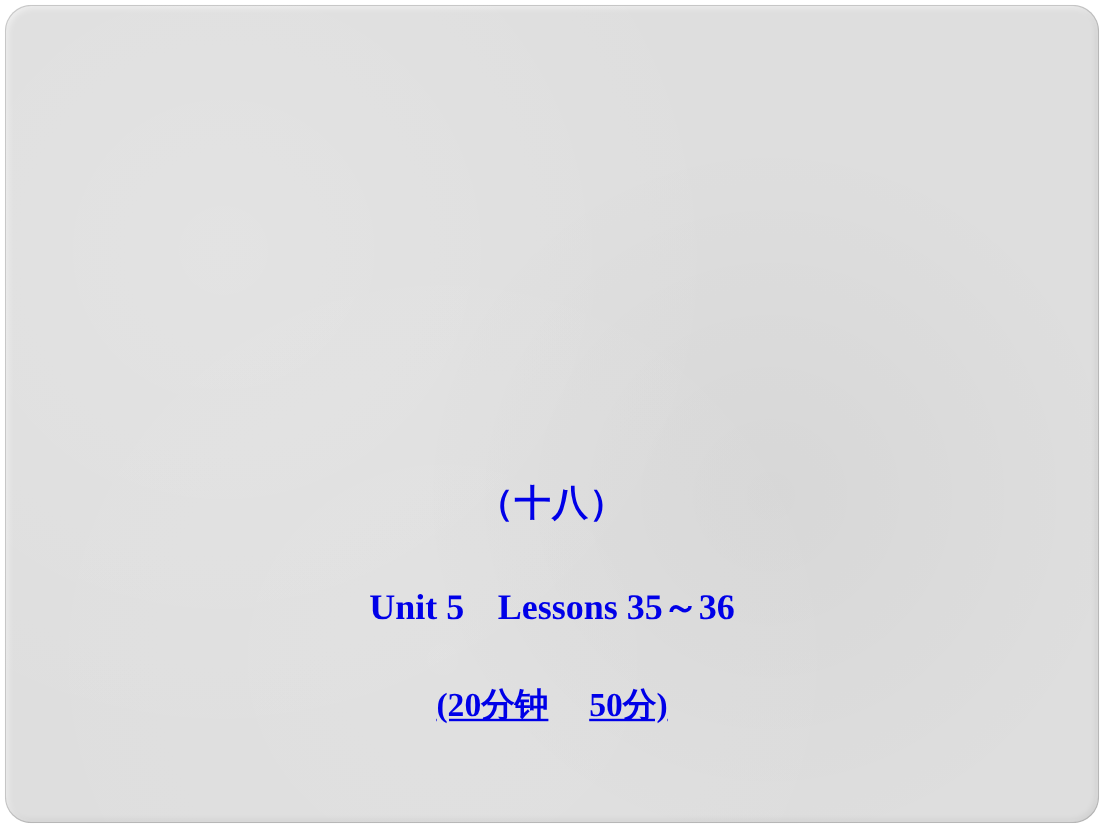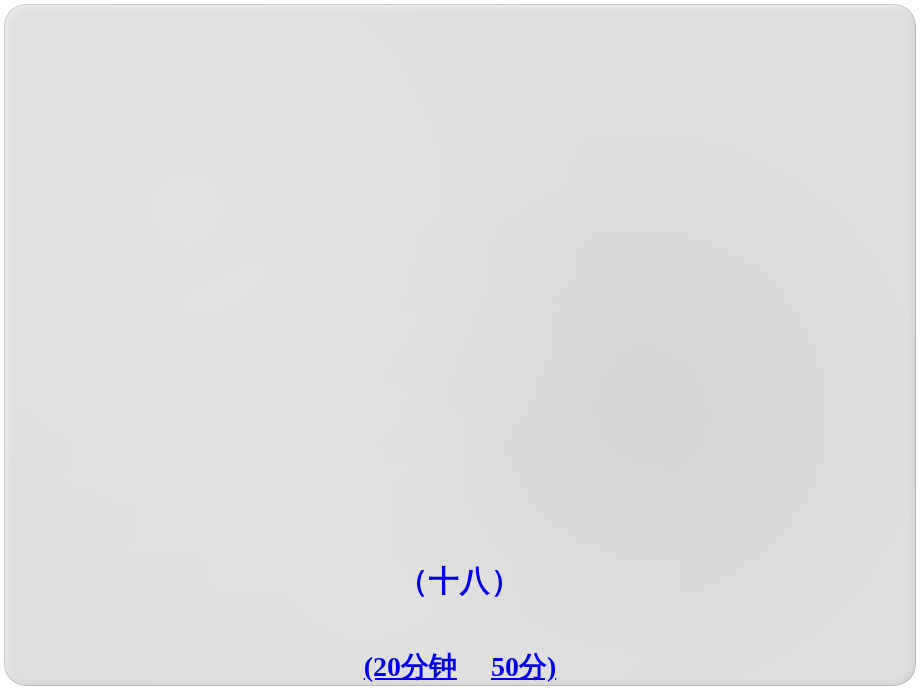--- a/index.html
+++ b/index.html
@@ -29,21 +29,21 @@
       radial-gradient(circle at 40% 80%, rgba(255,255,255,0.08) 0%, rgba(255,255,255,0) 50%);
     background-color: #dedede;
     border-radius: 22px;
     box-shadow: inset 0 0 0 1px rgba(0,0,0,0.15),
                 inset 2px 2px 6px rgba(255,255,255,0.6),
                 inset -2px -2px 6px rgba(0,0,0,0.08);
     position: relative;
     display: flex;
     flex-direction: column;
     align-items: center;
-    justify-content: flex-end;
+    justify-content: center;
   }
   .content-block {
     margin-top: 315px;
     text-align: center;
     color: #0000E8;
     font-family: "Microsoft YaHei", "SimSun", "Times New Roman", serif;
     font-weight: bold;
   }
   .line {
     display: block;
@@ -72,17 +72,20 @@
     display: inline-block;
     width: 34px;
   }
 </style>
 </head>
 <body>
 
 <div class="slide-frame">
   <div class="content-block">
     <span class="line line-chapter">（十八）</span>
+    <span class="line line-unit">
+      <span>Unit 5</span><span class="gap"></span><span>Lessons 35～36</span>
+    </span>
     <span class="line line-time">
       <span>(20分钟</span><span class="gap2"></span><span>50分)</span>
     </span>
   </div>
 </div>
 
 </body></html>

